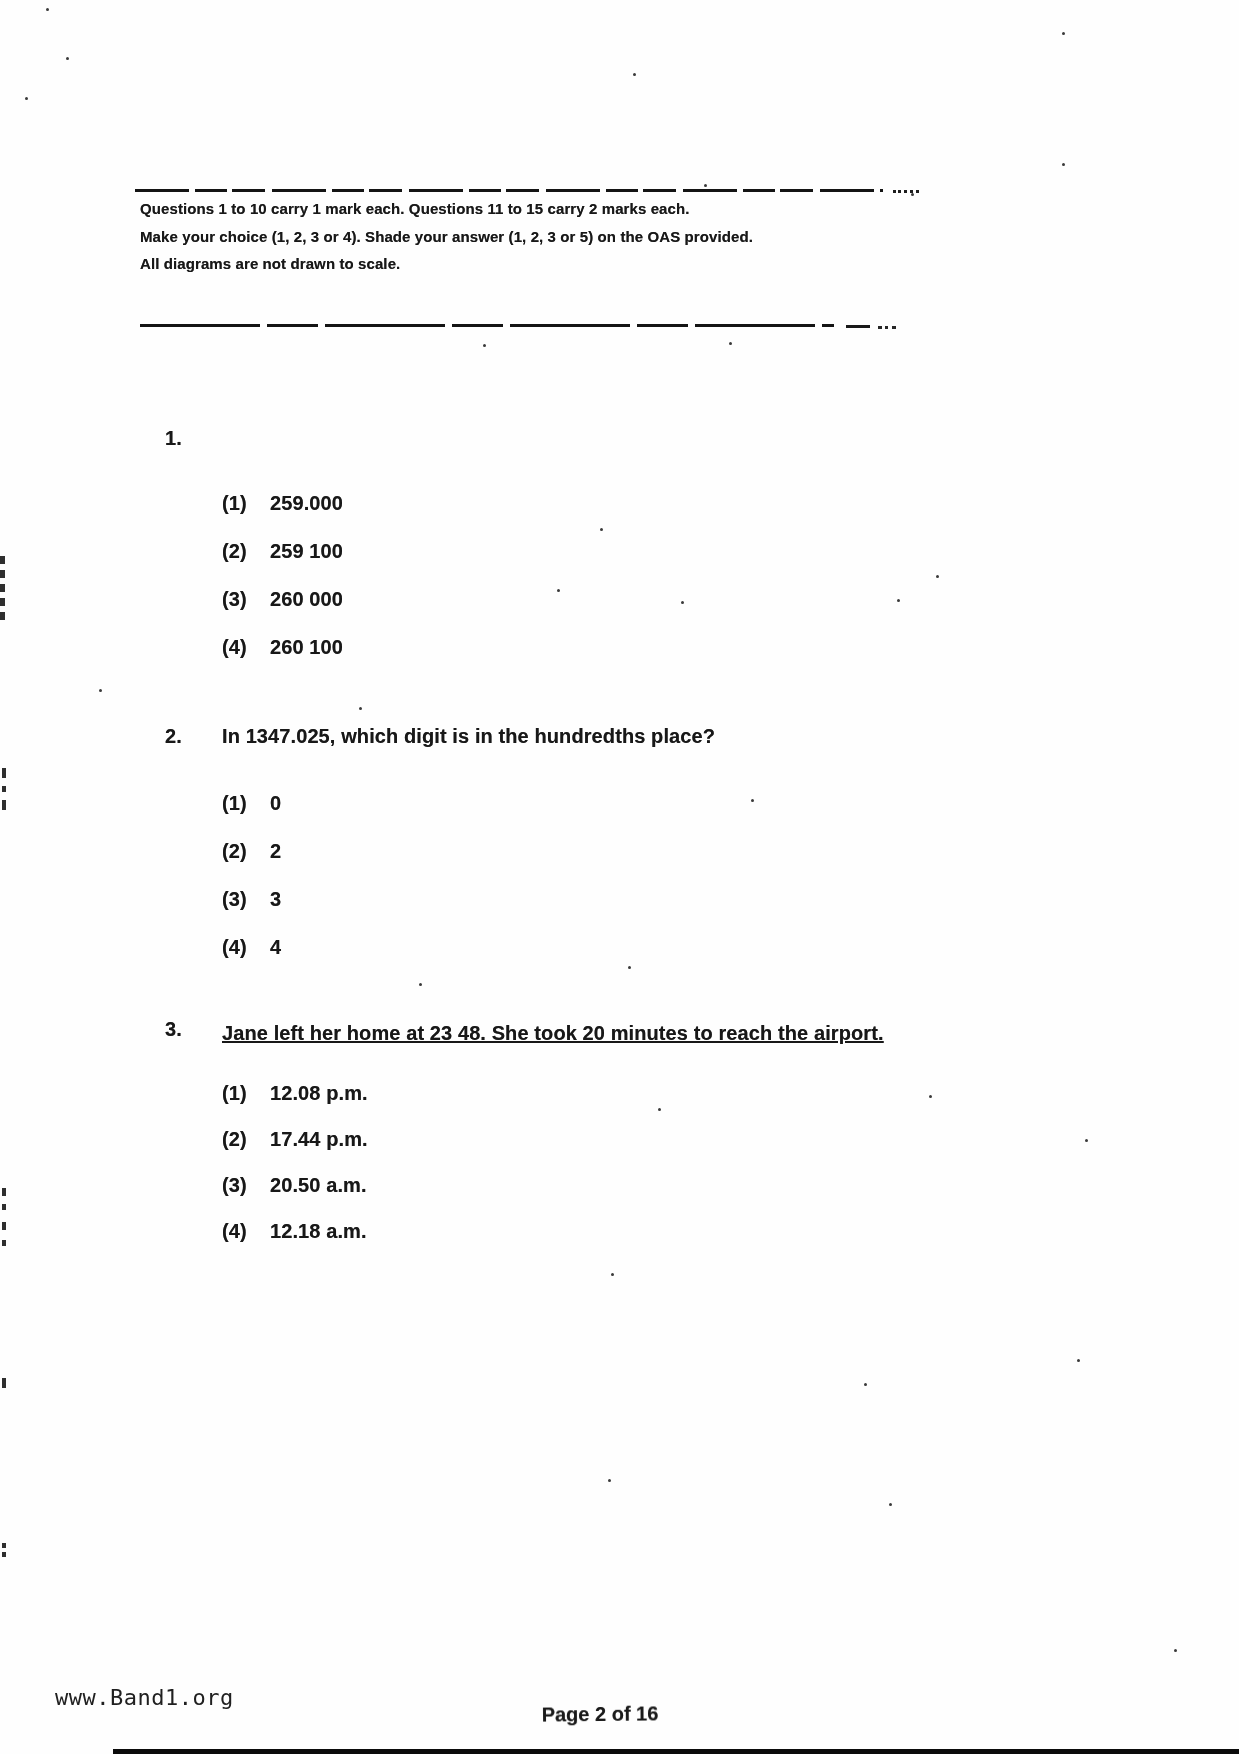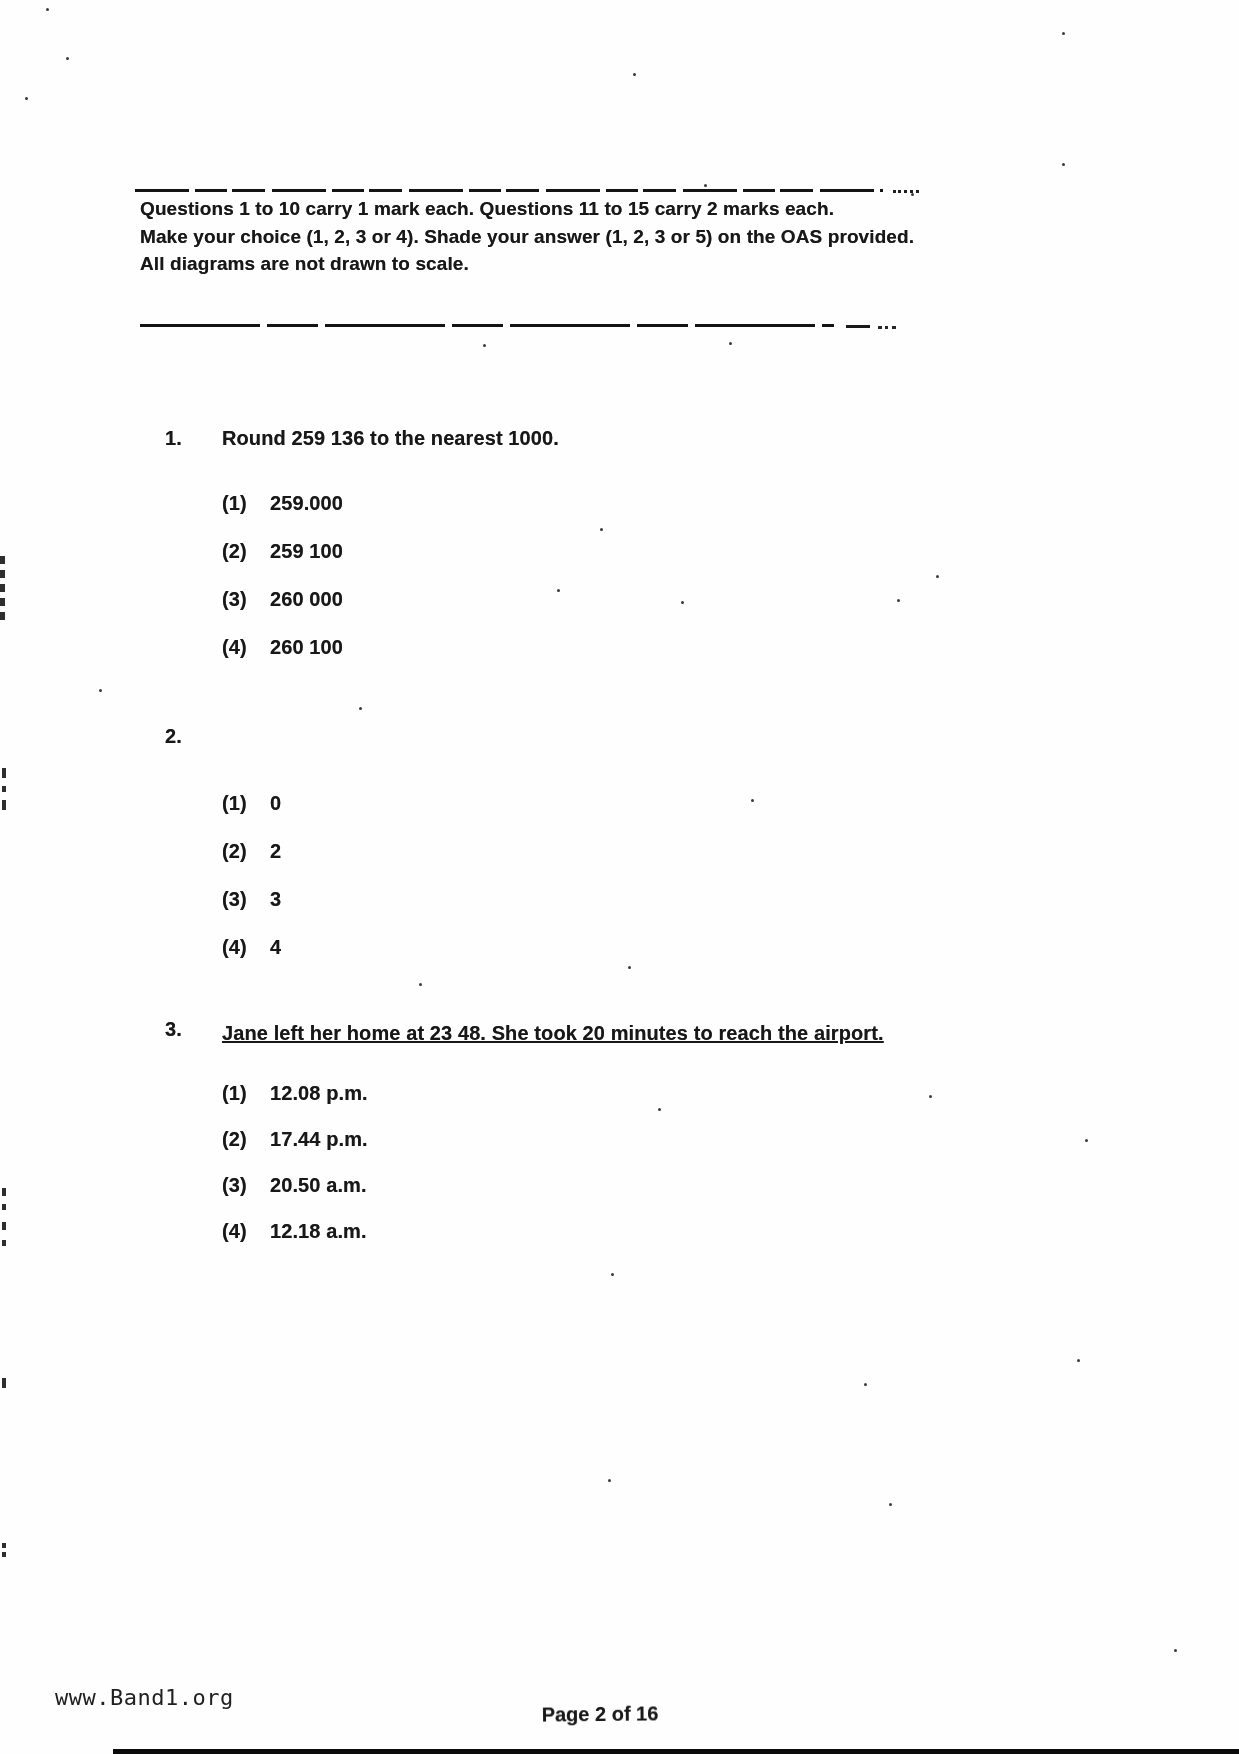--- a/index.html
+++ b/index.html
@@ -26,21 +26,21 @@
   .rule-top-dots{left:893px;top:190px;width:26px;height:0;border-top:3px dotted #222;}
   .rule-bottom{left:140px;top:324px;width:694px;
     background:repeating-linear-gradient(90deg,
       #181818 0 120px, transparent 120px 127px,
       #181818 127px 178px, transparent 178px 185px);}
   .rule-bottom-dash{left:846px;top:325px;width:24px;height:3px;background:#1d1d1d;}
   .rule-bottom-dots{left:878px;top:326px;width:18px;height:0;border-top:3px dotted #2a2a2a;}
 
   .instructions{
     left:140px;top:195px;width:840px;
-    font-size:19px;line-height:27.5px;font-weight:600;
+    font-size:15px;line-height:27.5px;font-weight:600;
     letter-spacing:0.1px;white-space:nowrap;
     text-shadow:0 0 0.4px rgba(10,10,10,.6);
   }
   .instructions b{font-weight:800;}
 
   .question{font-size:20px;font-weight:600;letter-spacing:0.1px;
     text-shadow:0 0 0.4px rgba(10,10,10,.55);}
   .q-row{display:flex;align-items:flex-start;line-height:26px;}
   .q-num{width:57px;flex:0 0 57px;}
   .q-text{white-space:nowrap;}
@@ -90,21 +90,20 @@
       <div>All diagrams are not drawn to scale.</div>
     </div>
 
     <div class="rule rule-bottom"></div>
     <div class="abs rule-bottom-dash"></div>
     <div class="abs rule-bottom-dots"></div>
 
     <section class="abs question q1">
       <div class="q-row">
         <span class="q-num">1.</span>
-        <span class="q-text">Round 259 136 to the nearest 1000.</span>
       </div>
       <ul class="options">
         <li class="opt">
             <span class="opt-label">(1)</span>
             <span class="opt-value">259.000</span>
           </li>
         <li class="opt">
             <span class="opt-label">(2)</span>
             <span class="opt-value">259 100</span>
           </li>
@@ -115,20 +114,21 @@
         <li class="opt">
             <span class="opt-label">(4)</span>
             <span class="opt-value">260 100</span>
           </li>
       </ul>
     </section>
 
     <section class="abs question q2">
       <div class="q-row">
         <span class="q-num">2.</span>
+        <span class="q-text">In 1347.025, which digit is in the hundredths place?</span>
       </div>
       <ul class="options">
         <li class="opt">
             <span class="opt-label">(1)</span>
             <span class="opt-value">0</span>
           </li>
         <li class="opt">
             <span class="opt-label">(2)</span>
             <span class="opt-value">2</span>
           </li>

